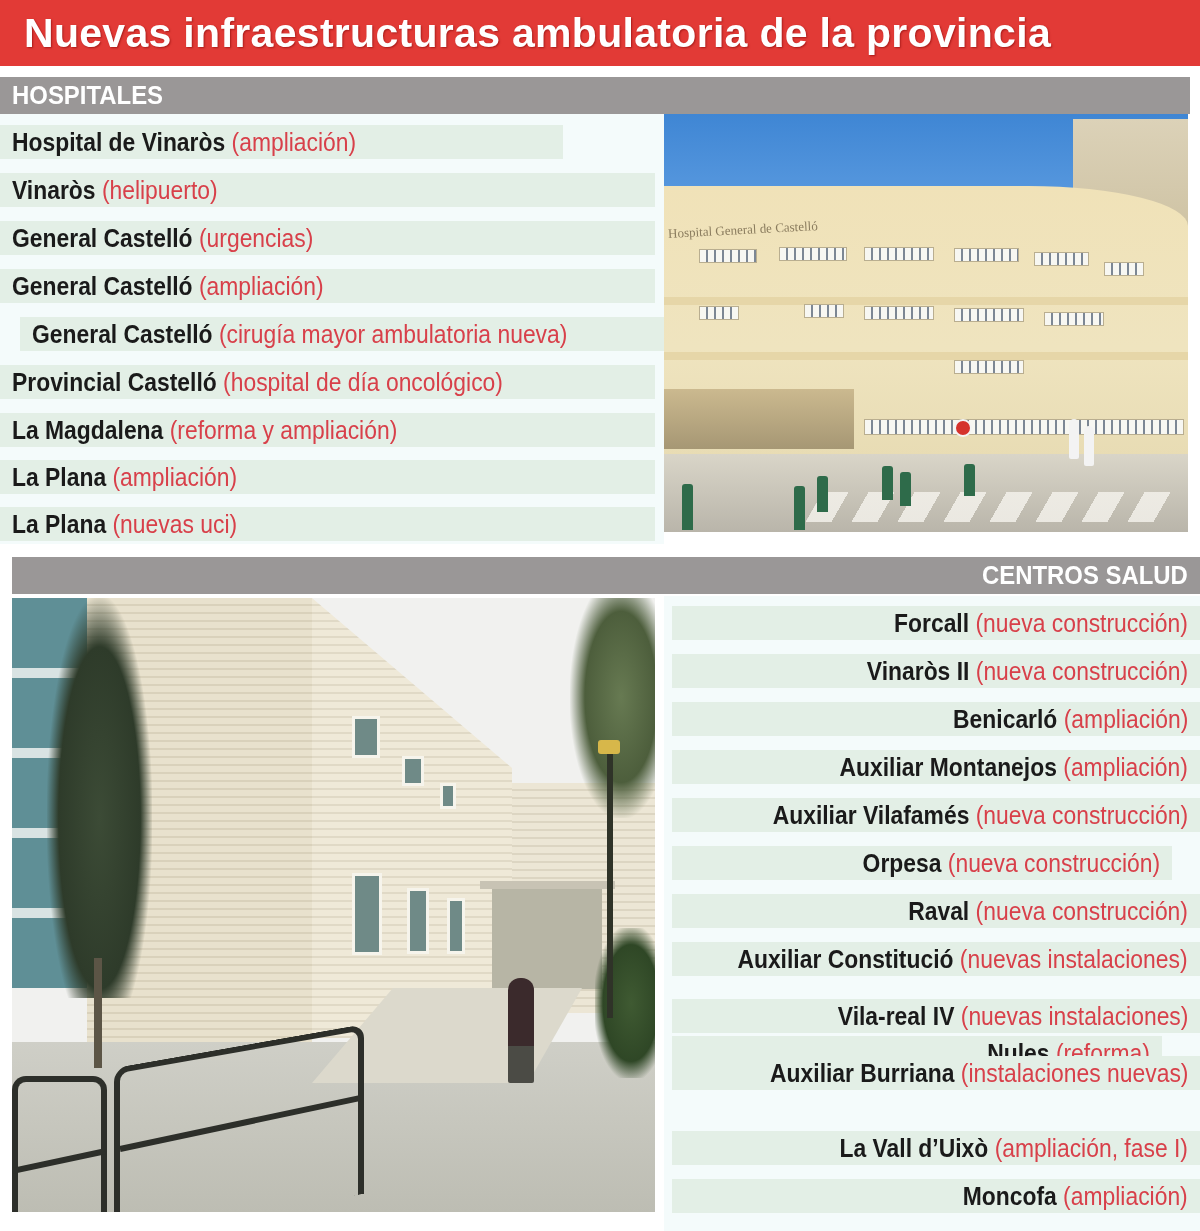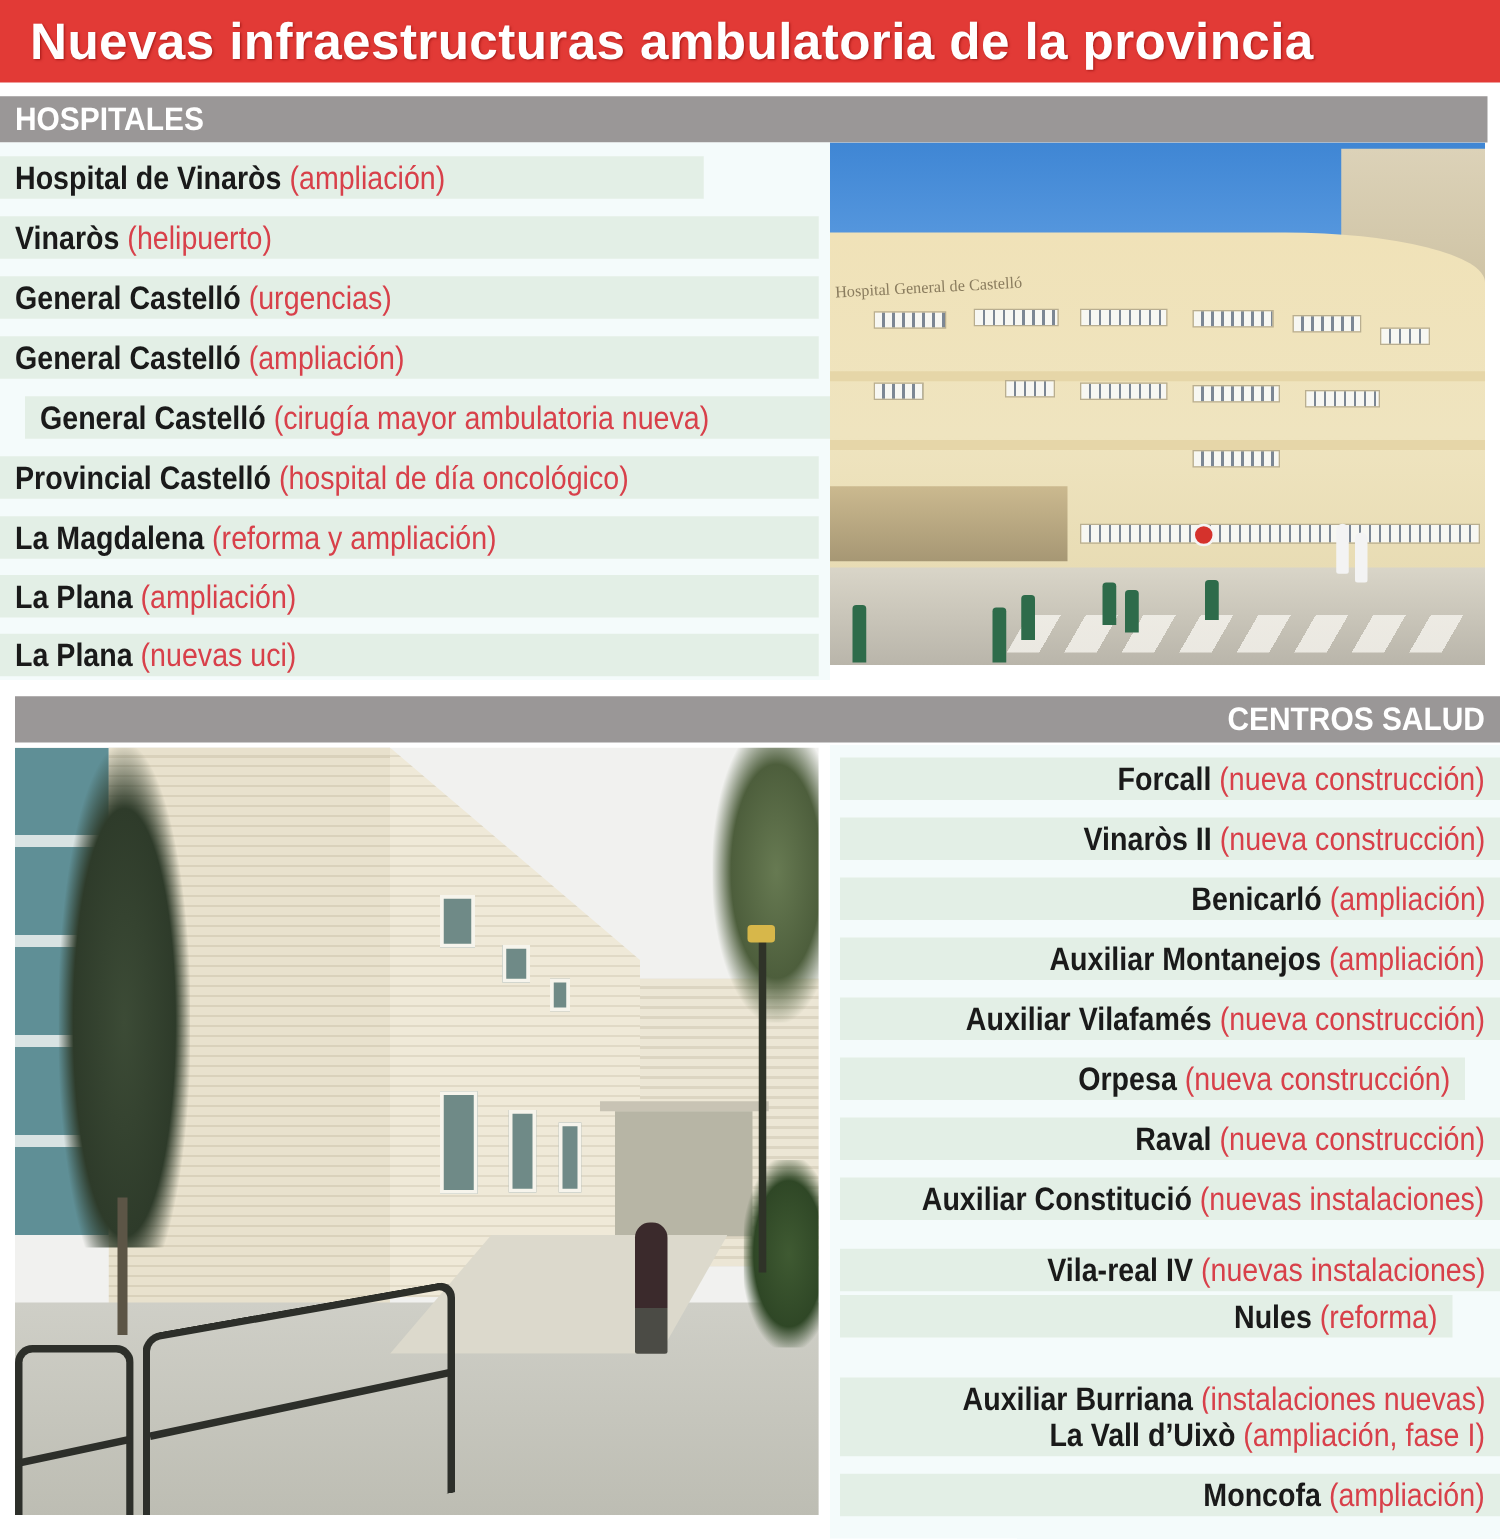--- a/index.html
+++ b/index.html
@@ -190,21 +190,21 @@
   </div>
   <div class="row right" style="left:672px; top:942px; width:528px;">
     <span class="row-text"><span class="name">Auxiliar Constitució</span> <span class="note">(nuevas instalaciones)</span></span>
   </div>
   <div class="row right" style="left:672px; top:956px; width:528px;margin-top:43px;">
     <span class="row-text"><span class="name">Vila-real IV</span> <span class="note">(nuevas instalaciones)</span></span>
   </div>
   <div class="row right" style="left:672px; top:1036px; width:490px;">
     <span class="row-text"><span class="name">Nules</span> <span class="note">(reforma)</span></span>
   </div>
-  <div class="row right" style="left:672px; top:1102px; width:528px;">
+  <div class="row right" style="left:672px; top:1056px; width:528px;">
     <span class="row-text"><span class="name">Auxiliar Burriana</span> <span class="note">(instalaciones nuevas)</span></span>
   </div>
   <div class="row right" style="left:672px; top:1131px; width:528px;">
     <span class="row-text"><span class="name">La Vall d’Uixò</span> <span class="note">(ampliación, fase I)</span></span>
   </div>
   <div class="row right" style="left:672px; top:1179px; width:528px;">
     <span class="row-text"><span class="name">Moncofa</span> <span class="note">(ampliación)</span></span>
   </div>
 </div>
 

